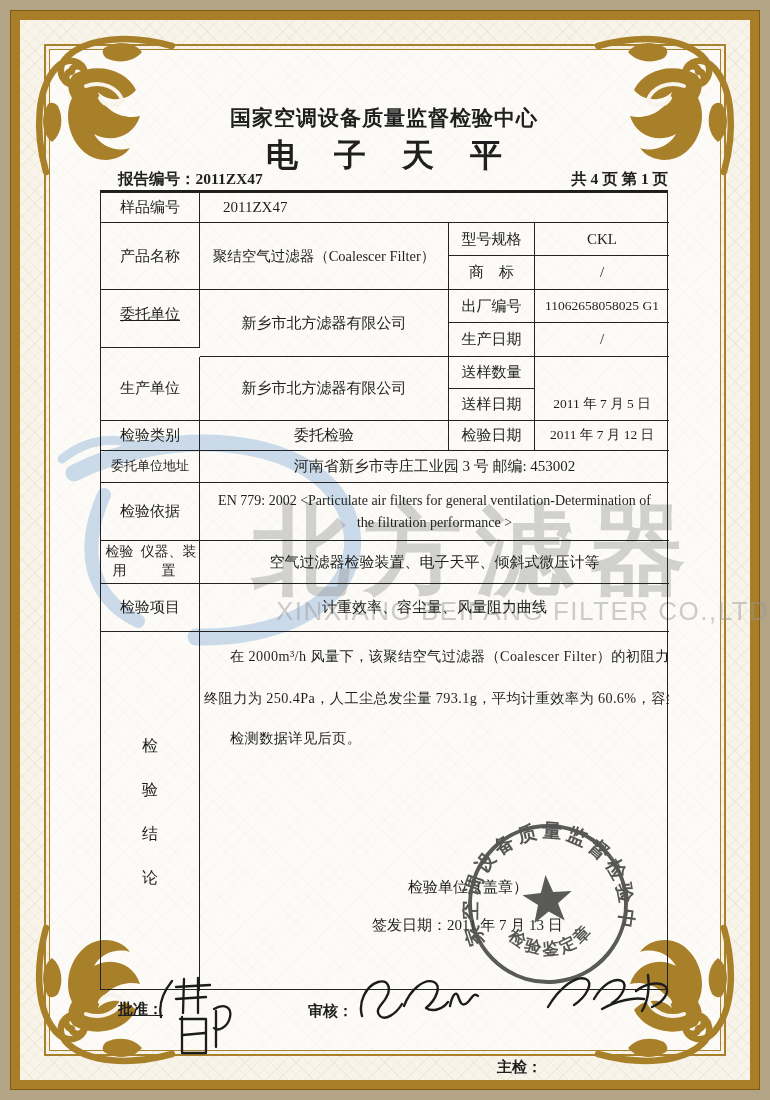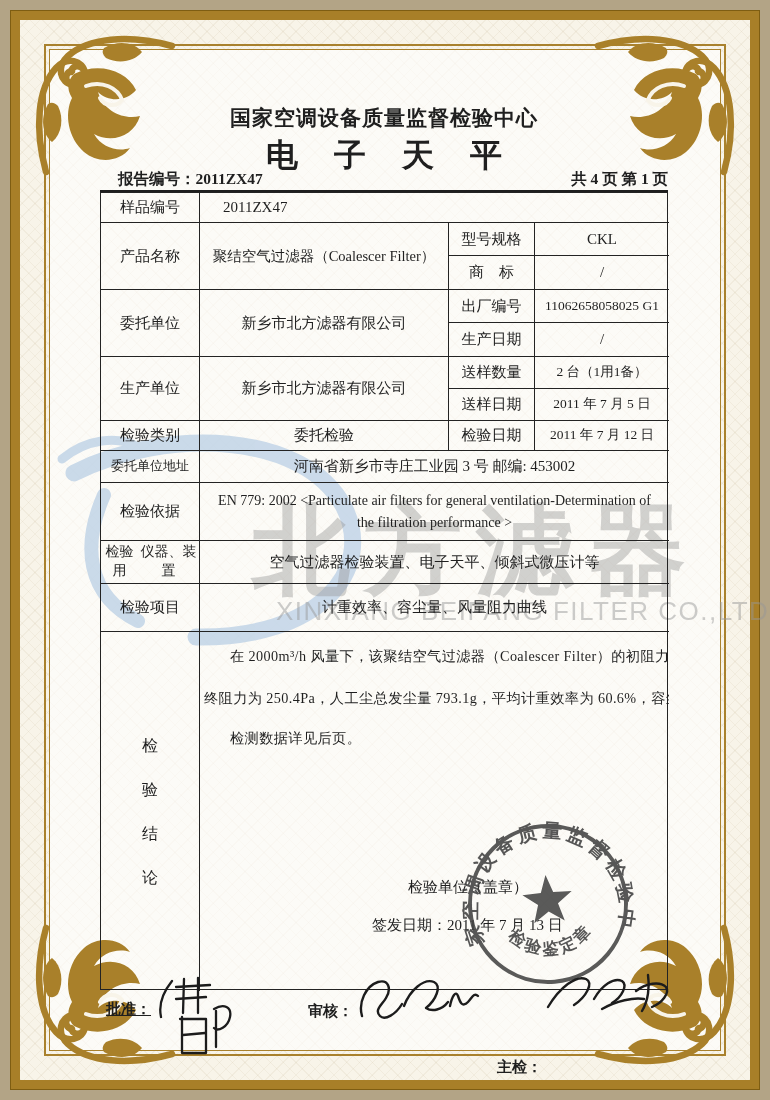--- a/index.html
+++ b/index.html
@@ -130,31 +130,30 @@
   <div class="c" style="left:0;top:0;width:99px;height:30px;">样品编号</div>
   <div class="c noR lft" style="left:99px;top:0;width:469px;height:30px;padding-left:23px;">2011ZX47</div>
 
   <div class="c" style="left:0;top:30px;width:99px;height:67px;">产品名称</div>
   <div class="c" style="left:99px;top:30px;width:249px;height:67px;font-size:14.5px;">聚结空气过滤器（Coalescer Filter）</div>
   <div class="c" style="left:348px;top:30px;width:86px;height:33px;">型号规格</div>
   <div class="c noR" style="left:434px;top:30px;width:134px;height:33px;">CKL</div>
   <div class="c" style="left:348px;top:63px;width:86px;height:34px;">商　标</div>
   <div class="c noR" style="left:434px;top:63px;width:134px;height:34px;">/</div>
 
-  <div class="c" style="left:0;top:97px;width:99px;height:67px;">委托单位</div>
+  <div class="c" style="left:0;top:88px;width:99px;height:67px;text-decoration:underline;">委托单位</div>
   <div class="c" style="left:99px;top:97px;width:249px;height:67px;">新乡市北方滤器有限公司</div>
   <div class="c" style="left:348px;top:97px;width:86px;height:33px;">出厂编号</div>
   <div class="c noR" style="left:434px;top:97px;width:134px;height:33px;font-size:13.5px;">11062658058025 G1</div>
   <div class="c" style="left:348px;top:130px;width:86px;height:34px;">生产日期</div>
   <div class="c noR" style="left:434px;top:130px;width:134px;height:34px;">/</div>
 
   <div class="c" style="left:0;top:164px;width:99px;height:64px;">生产单位</div>
   <div class="c" style="left:99px;top:164px;width:249px;height:64px;">新乡市北方滤器有限公司</div>
   <div class="c" style="left:348px;top:164px;width:86px;height:32px;">送样数量</div>
-  <div class="c noR" style="left:434px;top:164px;width:134px;height:32px;font-size:13.5px;">2 台（1用1备）</div>
   <div class="c" style="left:348px;top:196px;width:86px;height:32px;">送样日期</div>
   <div class="c noR" style="left:434px;top:196px;width:134px;height:32px;font-size:13.5px;">2011 年 7 月 5 日</div>
 
   <div class="c" style="left:0;top:228px;width:99px;height:30px;">检验类别</div>
   <div class="c" style="left:99px;top:228px;width:249px;height:30px;">委托检验</div>
   <div class="c" style="left:348px;top:228px;width:86px;height:30px;">检验日期</div>
   <div class="c noR" style="left:434px;top:228px;width:134px;height:30px;font-size:13.5px;">2011 年 7 月 12 日</div>
 
   <div class="c" style="left:0;top:258px;width:99px;height:32px;font-size:13px;">委托单位地址</div>
   <div class="c noR" style="left:99px;top:258px;width:469px;height:32px;">河南省新乡市寺庄工业园 3 号 邮编: 453002</div>
@@ -197,21 +196,21 @@
         <textPath href="#sArcTop" startOffset="50%" text-anchor="middle">国家空调设备质量监督检验中心</textPath>
       </text>
       <polygon fill="#3e3e3e" points="86,57 92.2,74.5 110.7,75 96,86.2 101.3,104 86,93.5 70.7,104 76,86.2 61.3,75 79.8,74.5"></polygon>
       <text font-size="16.5" fill="#3a3a3a" letter-spacing="3" font-weight="bold" font-family="Liberation Serif, DejaVu Serif, serif">
         <textPath href="#sArcBot" startOffset="50%" text-anchor="middle">检验鉴定章</textPath>
       </text>
     </svg>
   </div>
 </div>
 
-<div class="siglab" style="left:106px;top:1000px;text-decoration:underline;">批准：</div>
+<div class="siglab" style="left:118px;top:1000px;text-decoration:underline;">批准：</div>
 <svg class="scrib" style="left:148px;top:975px;" width="95" height="90" viewBox="0 0 95 90" aria-label="黄阳">
   <g stroke="#1c1c1c" stroke-width="2.3" fill="none" stroke-linecap="round" stroke-linejoin="round">
     <path d="M24,6 C16,16 10,28 13,42"></path>
     <path d="M36,4 L35,38"></path>
       <path d="M50,3 L50,38"></path>
     <path d="M28,12 L62,10"></path>
       <path d="M28,24 L58,22"></path>
     <path d="M34,42 L34,78 L58,78 L58,44 L32,44"></path>
       <path d="M35,60 L57,58"></path>
     <path d="M66,34 C76,28 84,32 82,42 C80,52 70,57 66,53"></path>

